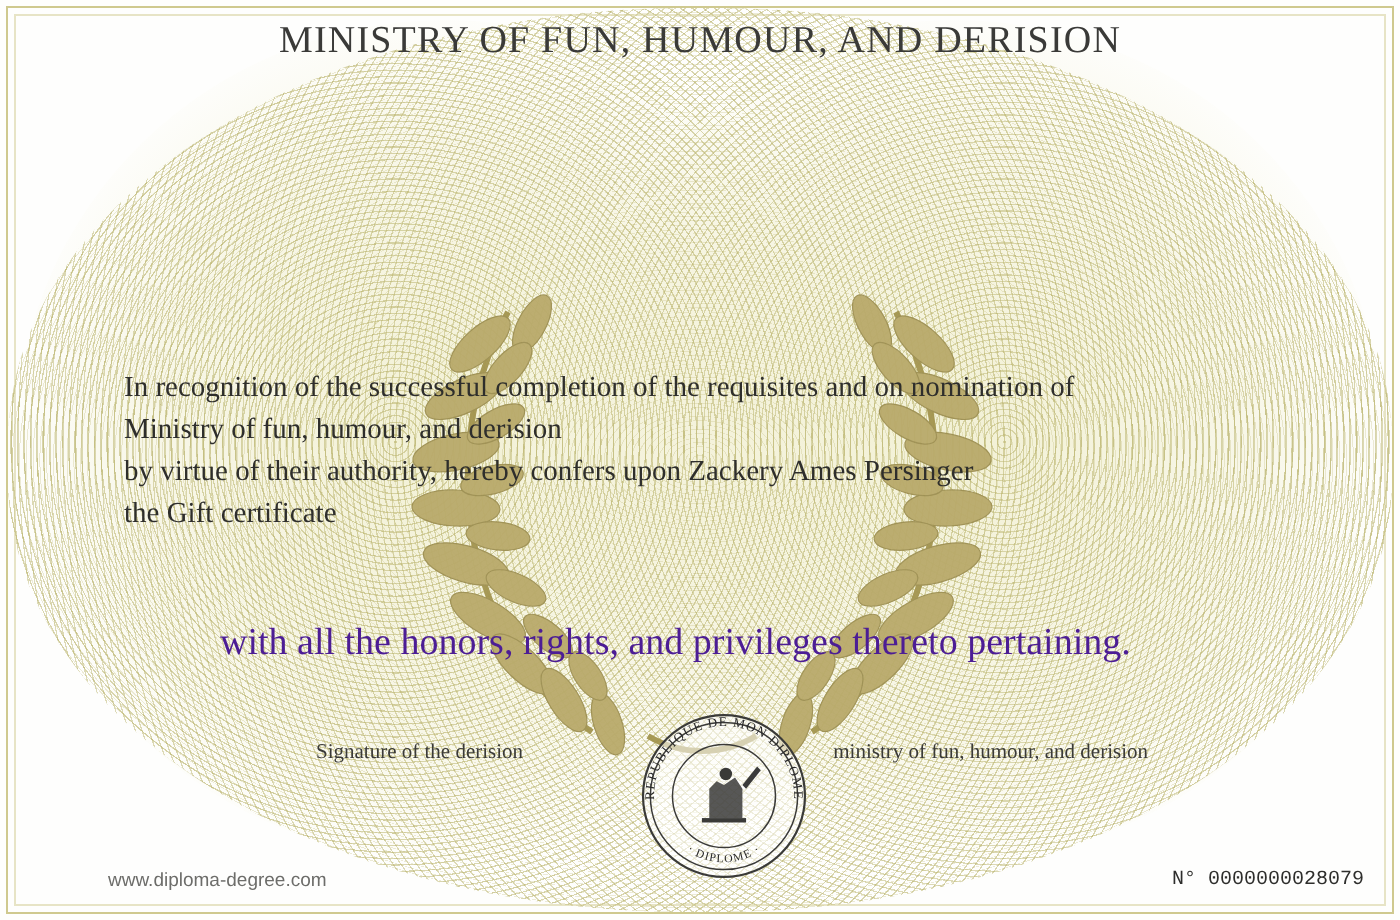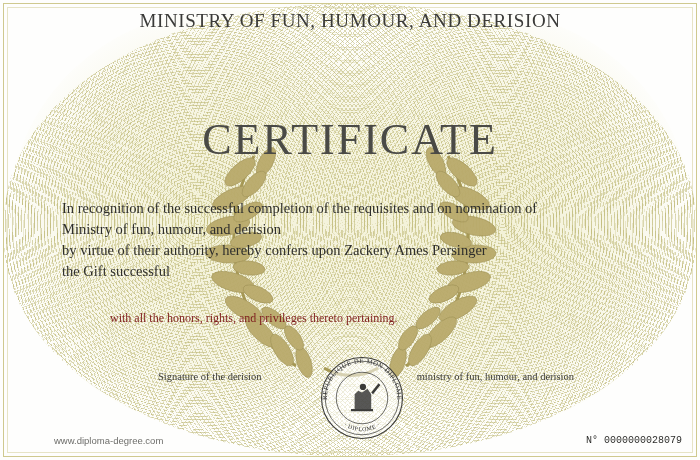--- a/index.html
+++ b/index.html
@@ -113,33 +113,33 @@
     color: #4a4a46;
     font-size: 44px;
     letter-spacing: 2px;
   }
   .gift-line1 { top: 72px; }
   .gift-line2 { top: 114px; }
 
   .body-block {
     position: absolute;
     left: 62px;
-    top: 198px;
+    top: 184px;
     width: 520px;
     font-size: 14.5px;
     line-height: 21px;
     color: #2e2e2c;
   }
   .body-block div { white-space: nowrap; }
   .honors {
     position: absolute;
     left: 110px;
     top: 311px;
-    font-size: 12px;
-    color: #7f1d1d;
+    font-size: 19px;
+    color: #4c1d95;
   }
 
   .sig-left {
     position: absolute;
     left: 158px;
     top: 371px;
     font-size: 10.5px;
     color: #3a3a38;
   }
   .sig-right {
@@ -238,27 +238,26 @@
         <ellipse cx="62" cy="166" rx="16" ry="7" transform="rotate(24 62 166)"></ellipse>
         <ellipse cx="78" cy="190" rx="15" ry="6.5" transform="rotate(40 78 190)"></ellipse>
         <ellipse cx="98" cy="210" rx="14" ry="6.5" transform="rotate(56 98 210)"></ellipse>
       </g>
 
       <path d="M128 240 C145 250 165 250 182 240" fill="none" stroke="#a3954f" stroke-width="3"></path>
     </g>
   </svg>
 
   <div class="ministry-title">MINISTRY OF FUN, HUMOUR, AND DERISION</div>
-  <div class="gift-line2">CERTIFICATE</div>
 
   <div class="body-block">
     <div>In recognition of the successful completion of the requisites and on nomination of</div>
     <div>Ministry of fun, humour, and derision</div>
     <div>by virtue of their authority, hereby confers upon Zackery Ames Persinger</div>
-    <div>the Gift successful</div>
+    <div>the Gift certificate</div>
   </div>
   <div class="honors">with all the honors, rights, and privileges thereto pertaining.</div>
 
   <div class="sig-left">Signature of the derision</div>
   <div class="sig-right">ministry of fun, humour, and derision</div>
 
   <svg class="seal" viewBox="0 0 100 100">
     <defs>
       <path id="sealArcTop" d="M 12,50 A 38,38 0 0 1 88,50"></path>
       <path id="sealArcBottom" d="M 14,50 A 36,36 0 0 0 86,50"></path>

